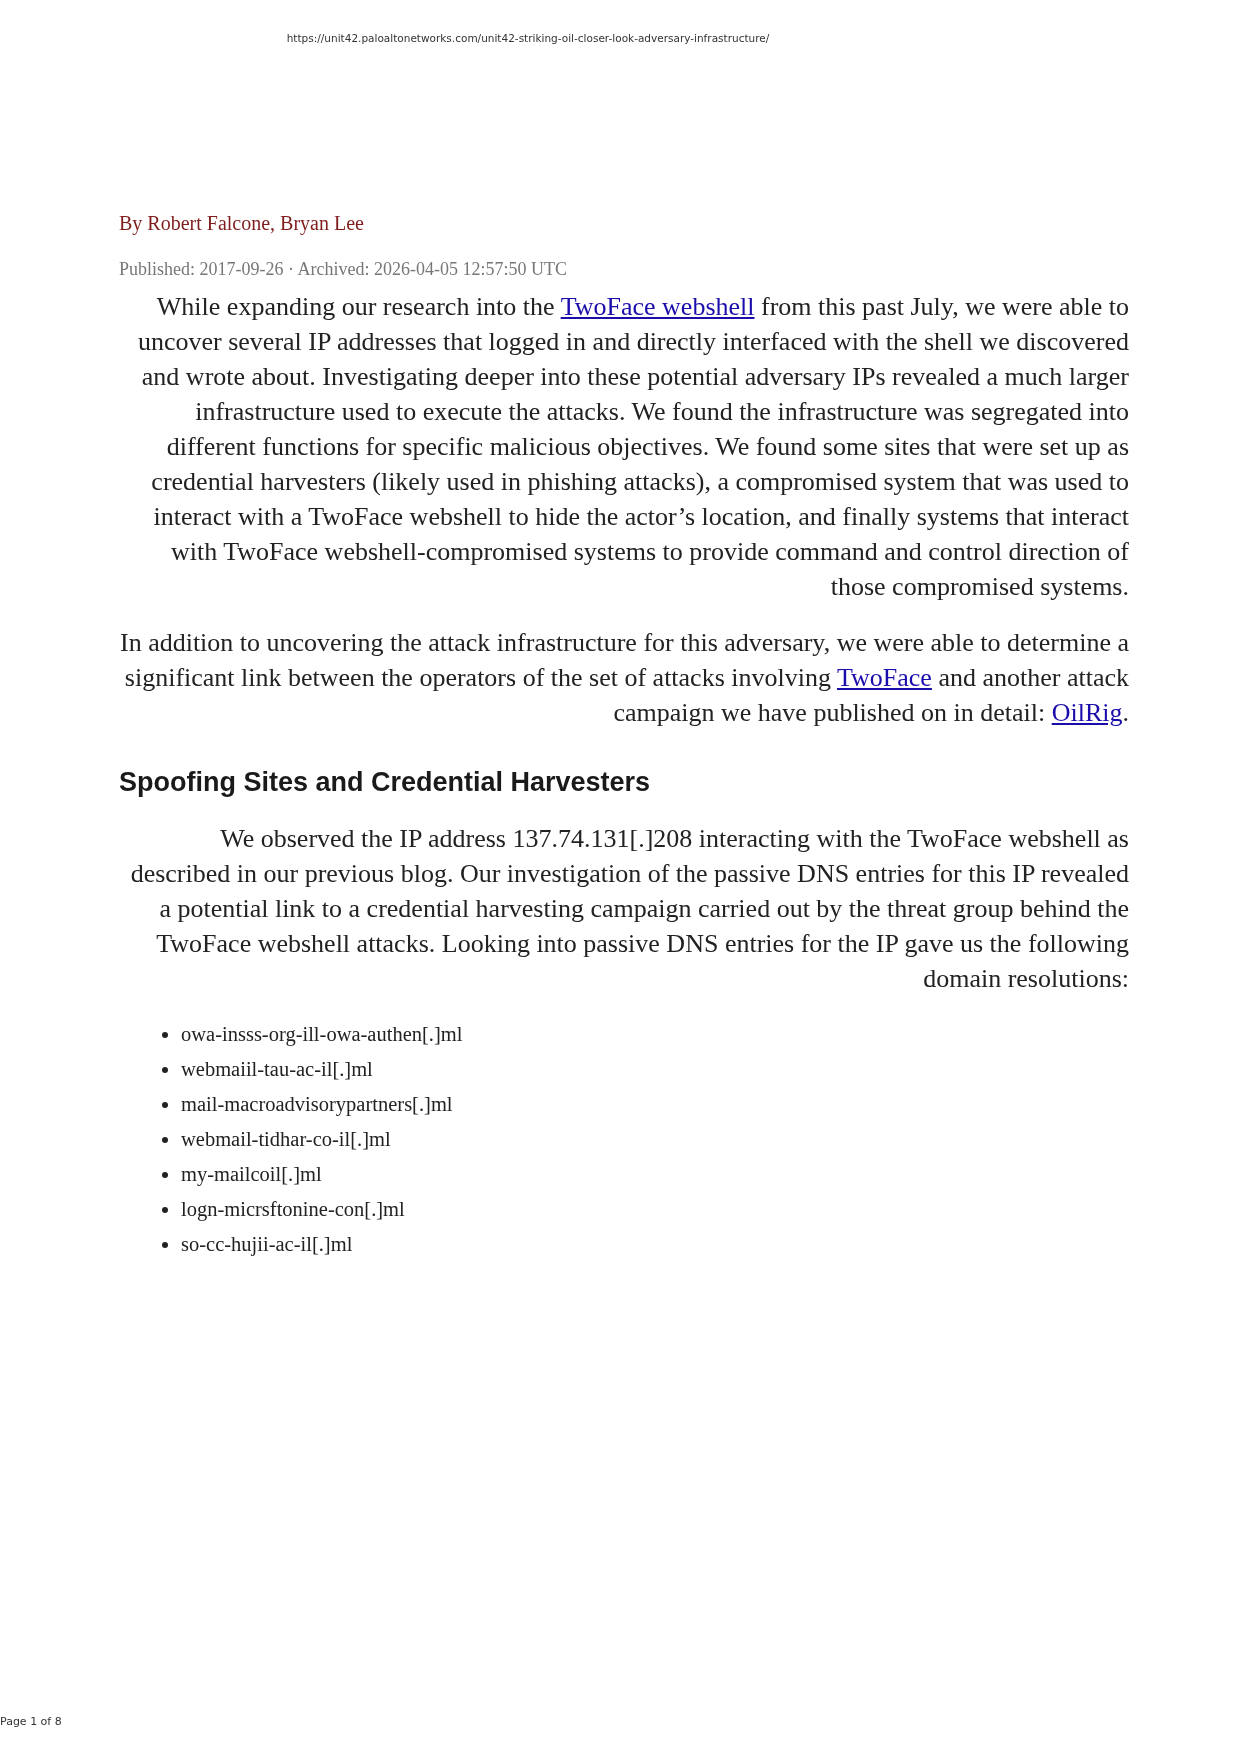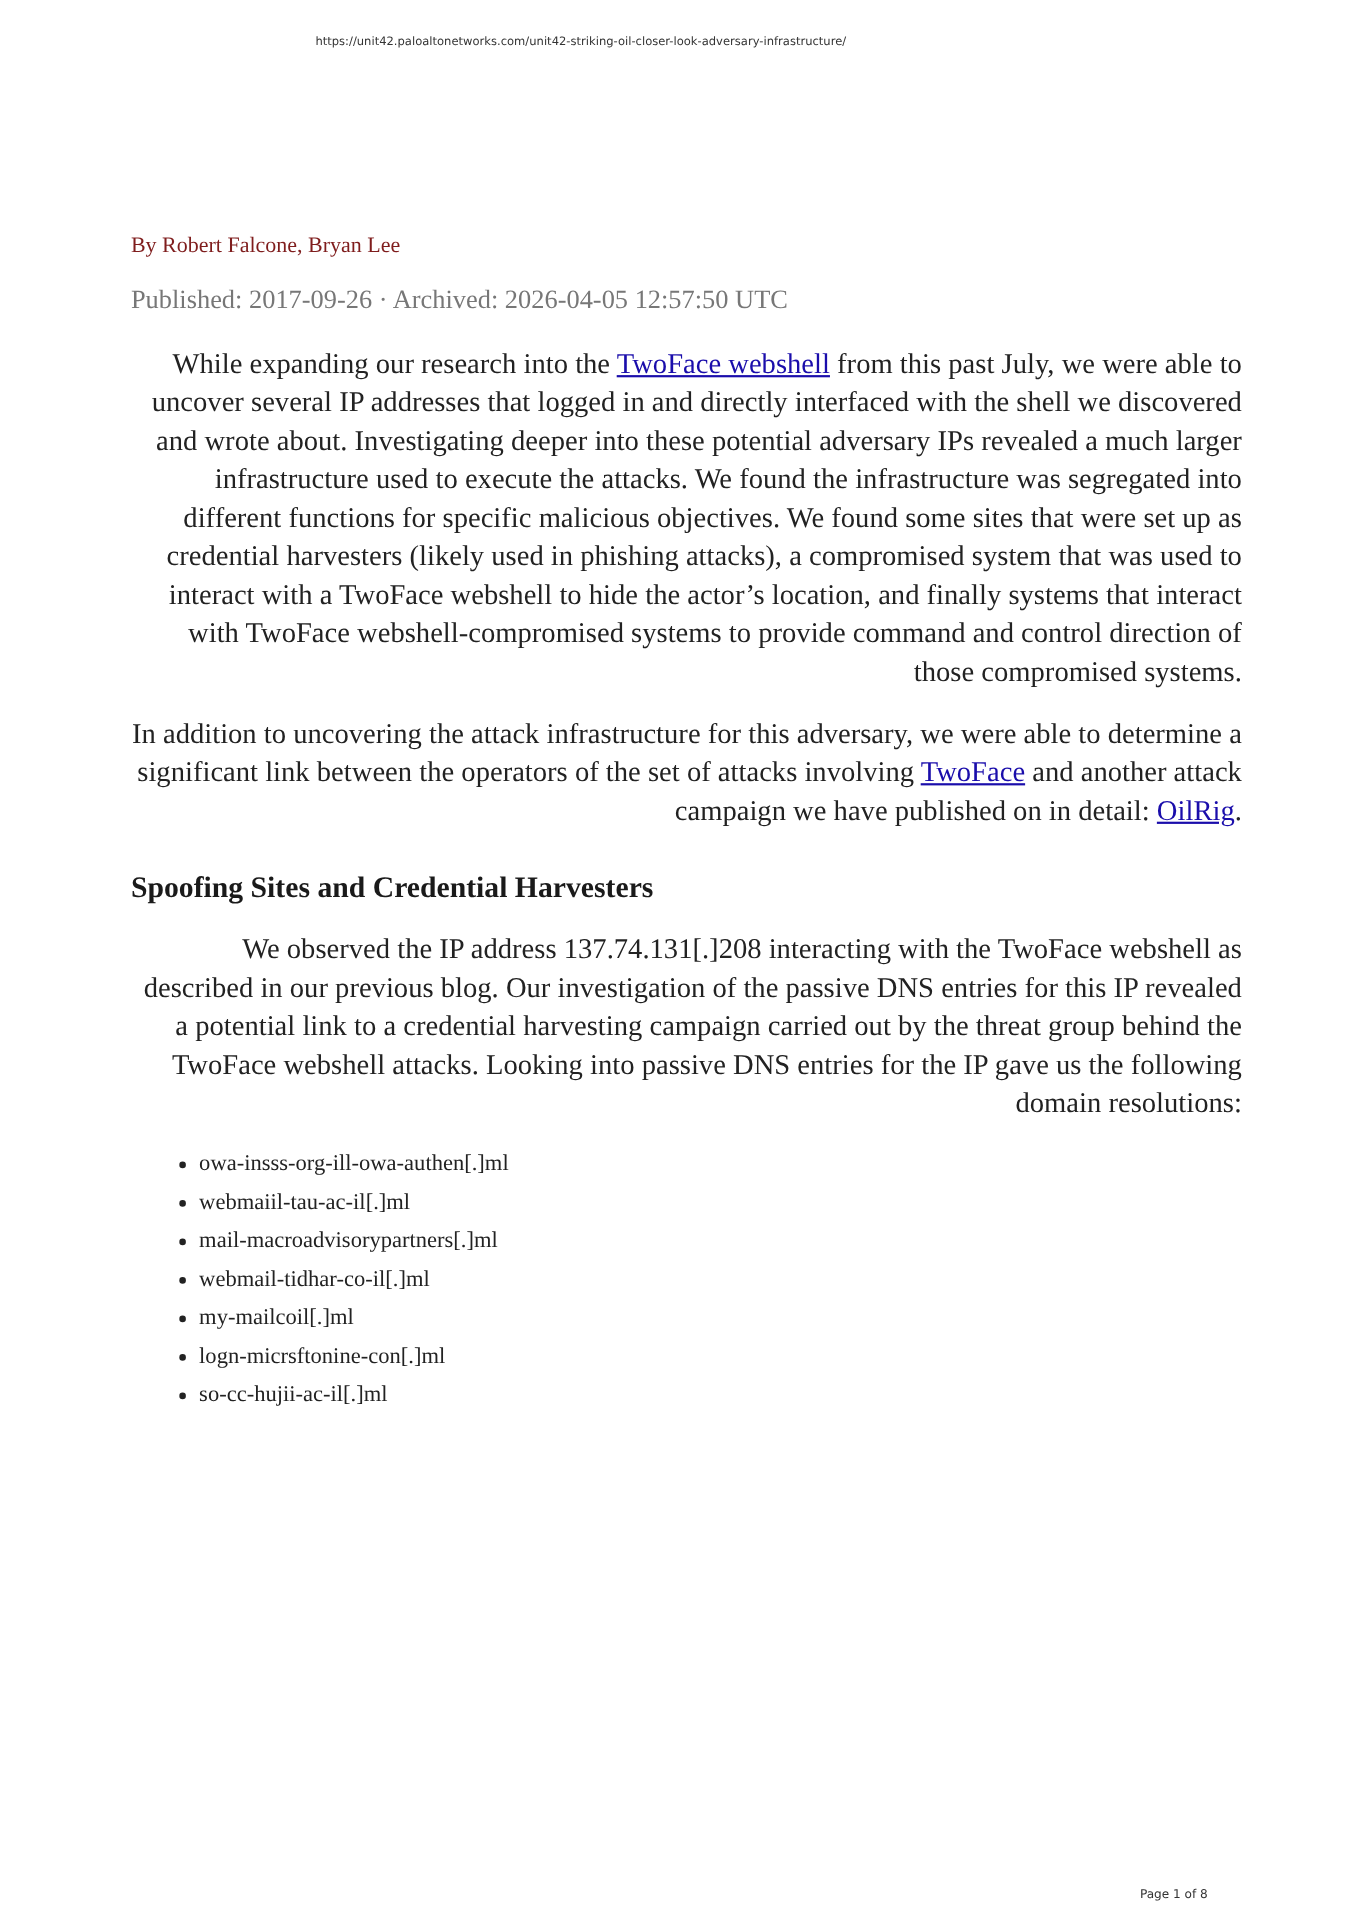--- a/index.html
+++ b/index.html
@@ -10,31 +10,31 @@
   }
   .content {
     position: absolute; left: 119px; top: 210px; width: 1010px;
     font-family: "Liberation Serif", serif; color: #222222;
   }
   h1 {
     font-family: "Liberation Serif", serif; font-size: 34px; font-weight: bold;
     margin: 0 0 30px 0; line-height: 1.2; color: #1a1a1a;
   }
   .byline { font-size: 20px; color: #7f1d1d; margin: 0 0 22px 0; line-height: 1.3; }
-  .meta { font-size: 24px; color: #777777; margin: 0 0 24px 0; line-height: 1.3; }
+  .meta { font-size: 18px; color: #777777; margin: 0 0 8px 0; line-height: 1.3; }
   p { font-size: 26px; line-height: 35px; margin: 0 0 21px 0; text-align: right; }
   a { color: #1a0dab; text-decoration: underline; }
   h2 {
-    font-family: Liberation Serif, serif; font-size: 27px; font-weight: bold;
+    font-family: Liberation Sans, sans-serif; font-size: 27px; font-weight: bold;
     margin: 36px 0 22px 0; line-height: 1.2; color: #1a1a1a;
   }
   ul { margin: 0 0 22px 0; padding-left: 62px; }
   li { font-size: 20.5px; line-height: 35px; }
   .page-footer {
-    position: absolute; top: 1715px; left: 0; width: 1098px; text-align: right;
+    position: absolute; top: 1715px; left: 0; width: 1098px; text-align: left;
     font-family: "DejaVu Sans", sans-serif; font-size: 11px; color: #333333;
   }
 </style>
 </head>
 <body>
 
 <div class="page-url">https://unit42.paloaltonetworks.com/unit42-striking-oil-closer-look-adversary-infrastructure/</div>
 
 <div class="content">
   <div class="byline">By Robert Falcone, Bryan Lee</div>

